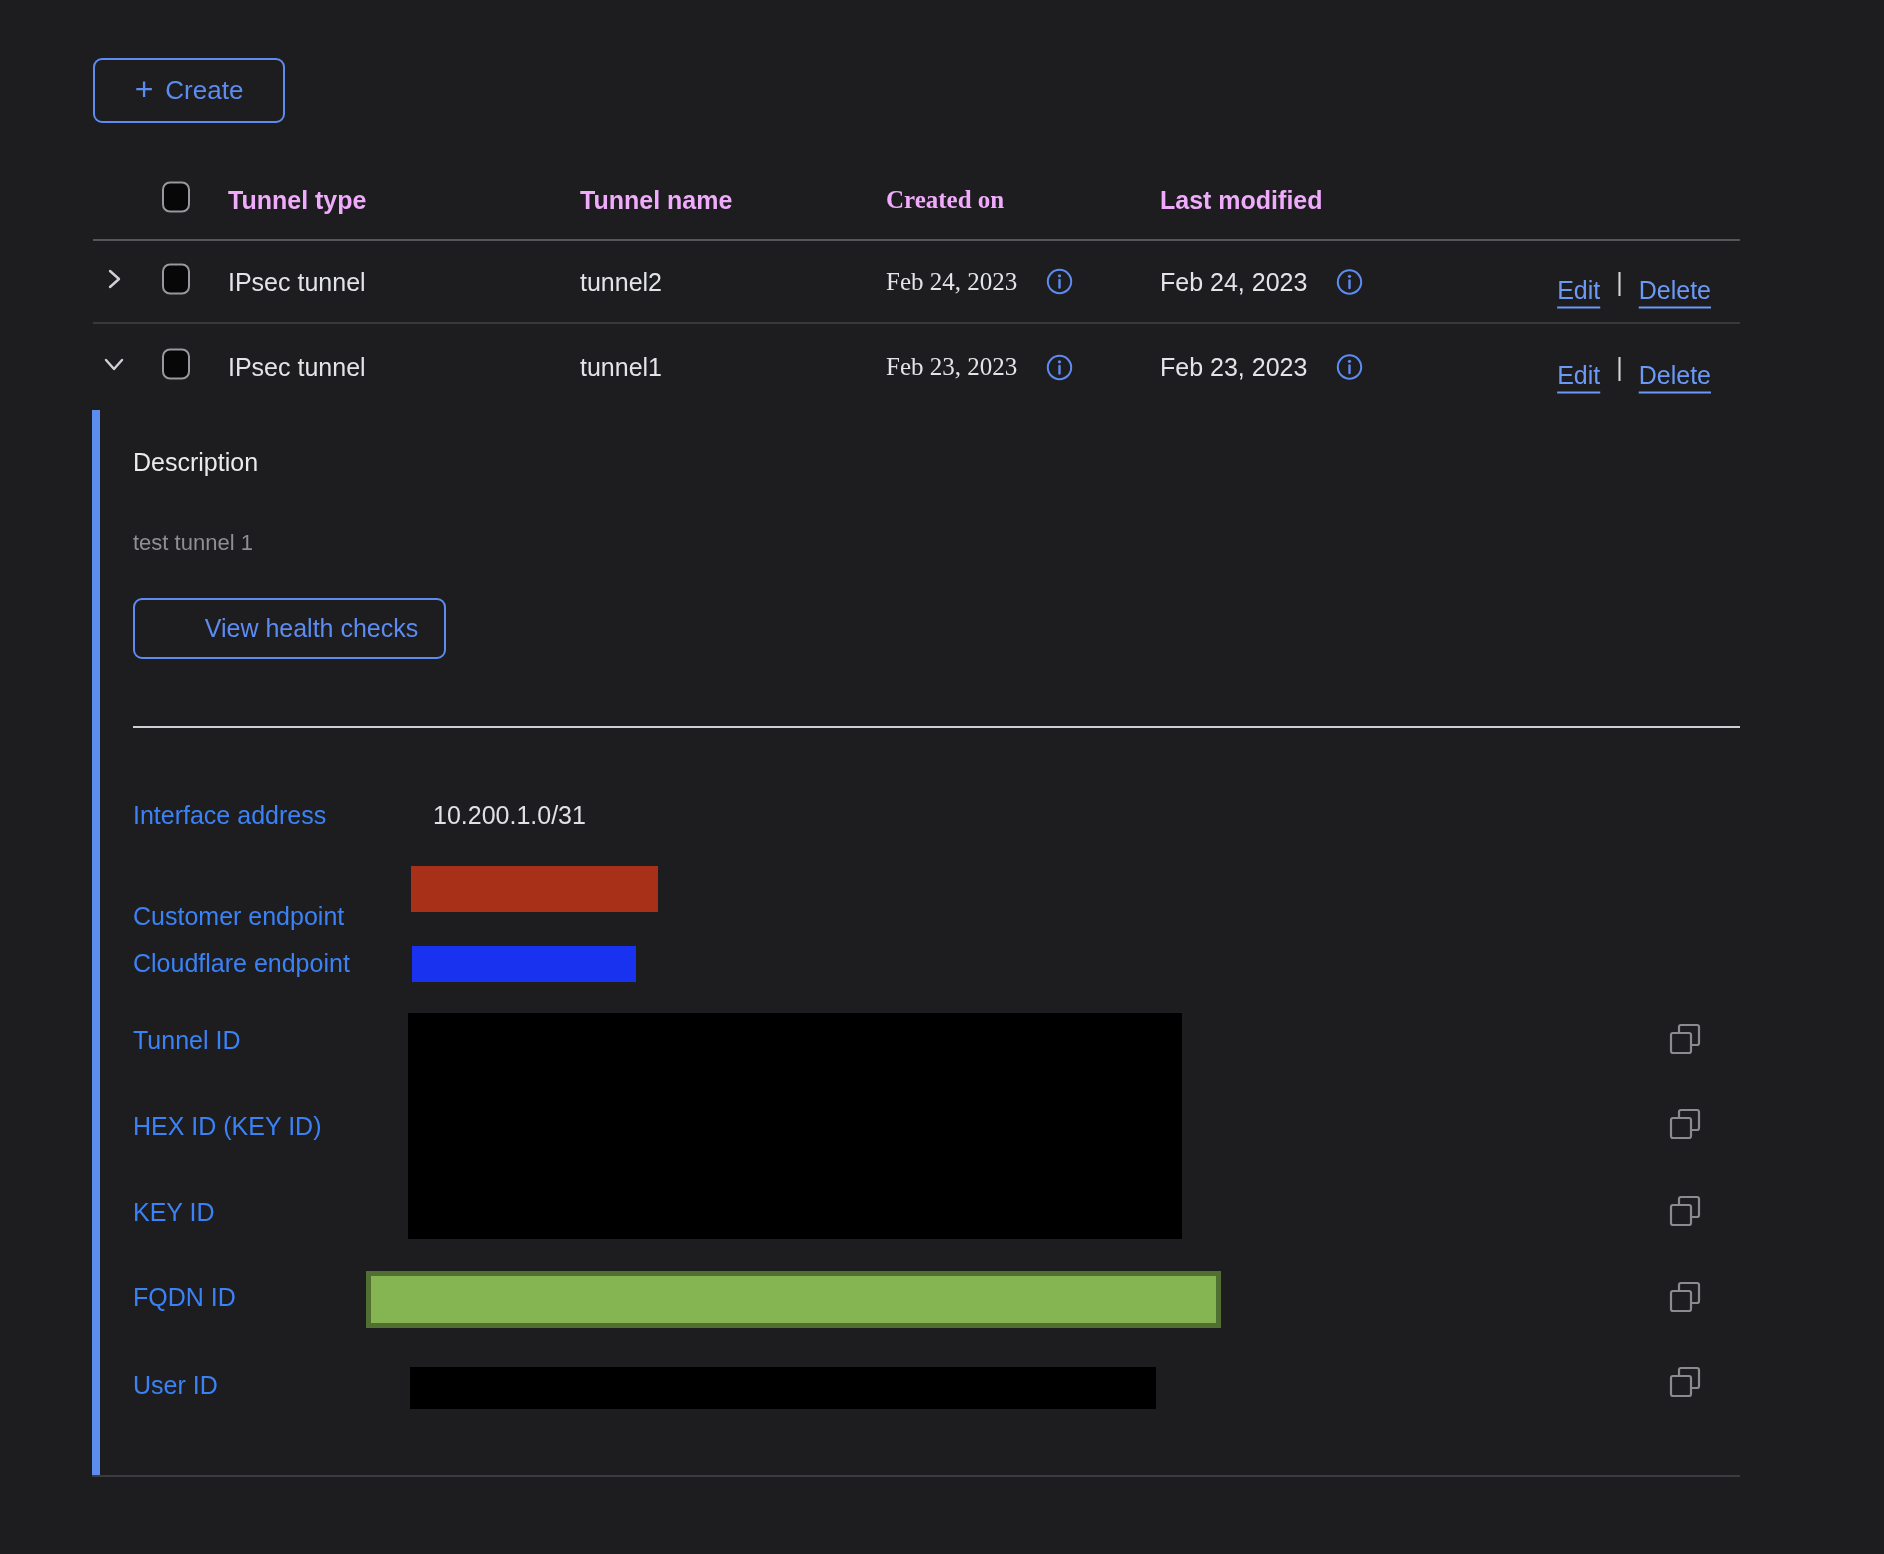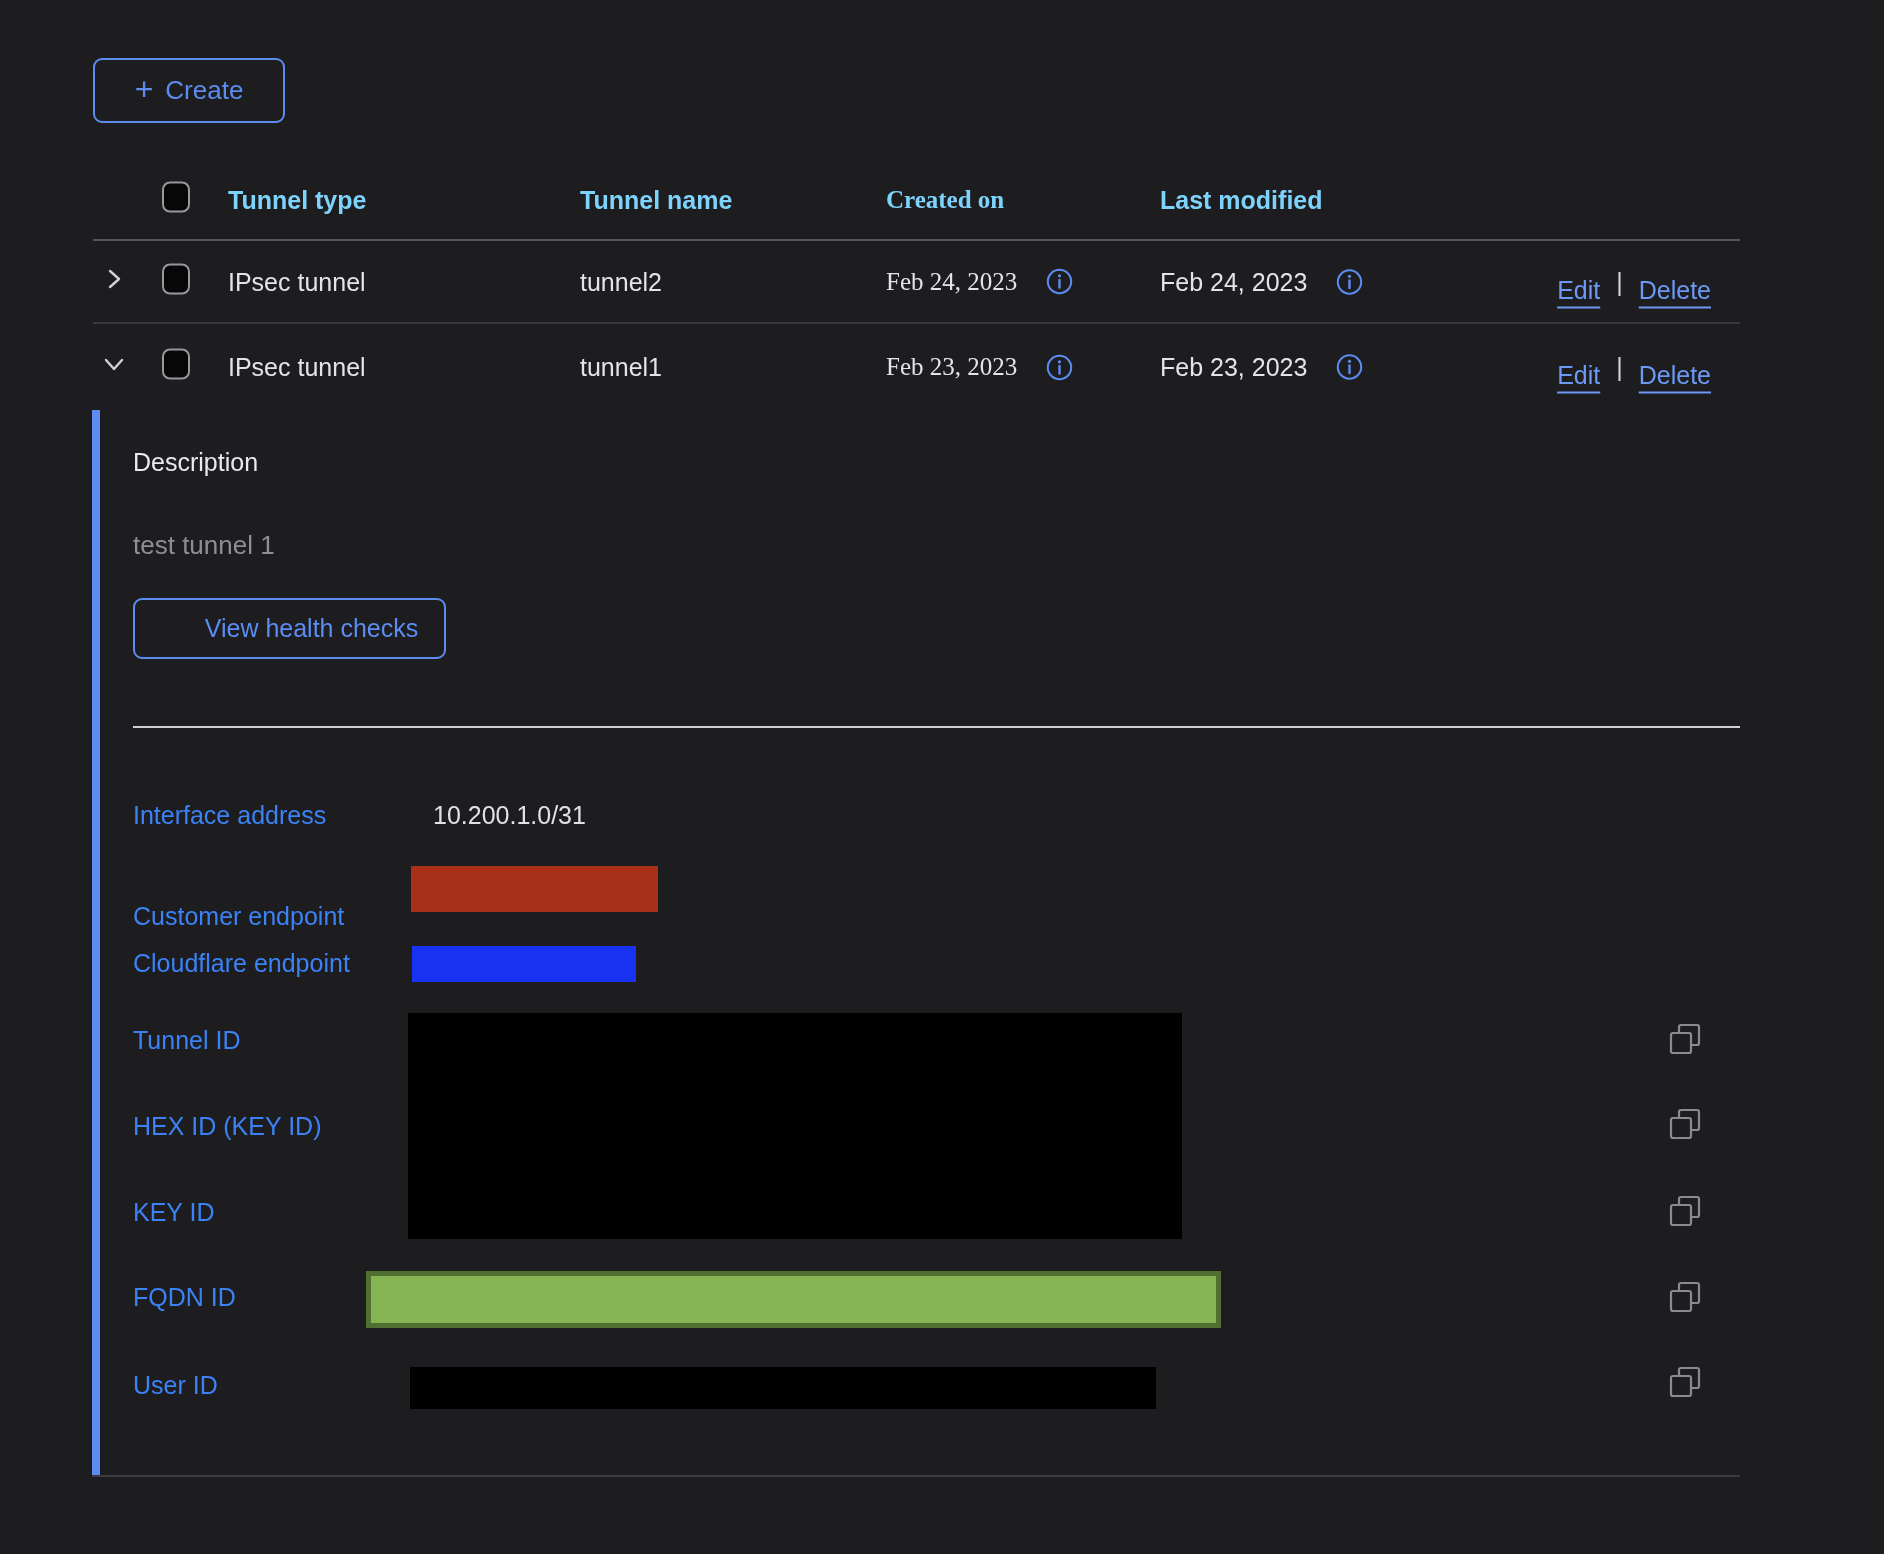--- a/index.html
+++ b/index.html
@@ -22,21 +22,21 @@
     display: flex; align-items: center; justify-content: center; gap: 12px;
     cursor: pointer;
   }
   .create-btn .plus { font-size: 32px; font-weight: 300; line-height: 1; margin-top: -3px; }
   
   .tbl-row { position: absolute; left: 93px; width: 1647px; }
   .tbl-header { top: 160px; height: 81px; border-bottom: 2px solid #55555a; }
   .row-1 { top: 241px; height: 83px; border-bottom: 2px solid #39393c; }
   .row-2 { top: 324px; height: 86px; }
   .cell { position: absolute; top: 50%; transform: translateY(-50%); font-size: 25px; color: #e2e4e8; white-space: nowrap; }
-  .hdr { font-weight: bold; color: #7dd3fc; }
+  .hdr { font-weight: bold; color: #f0abfc; }
   .col-chevron { left: 8px; }
   .col-check   { left: 69px; }
   .col-type    { left: 135px; }
   .col-name    { left: 465px; margin-left: 22px; }
   .col-created { left: 793px; font-family: Liberation Serif, serif; }
   .col-modified{ left: 1067px; }
   .checkbox {
     width: 28px; height: 31px; border: 2px solid #98989e; border-radius: 8px;
     background: #070708; display: inline-block; cursor: pointer;
   }
@@ -47,21 +47,21 @@
   .lnk {
     color: #6b99f5; text-decoration: underline;
     text-underline-offset: 8px; text-decoration-thickness: 2px; cursor: pointer; margin-top: 16px;
   }
   .pipe { color: #d3d4d8; }
   
   .panel { position: absolute; left: 92px; top: 410px; width: 1648px; height: 1067px; border-bottom: 2px solid #3c3c40; }
   .panel-bar { position: absolute; left: 0; top: 0; width: 8px; height: 100%; background: #5c8cf0; }
   .p-abs { position: absolute; white-space: nowrap; }
   .desc-label { left: 41px; top: 38px; font-size: 25px; font-weight: 500; color: #e8eaec; }
-  .desc-value { left: 41px; top: 120px; font-size: 26px; color: #8e8f95; }
+  .desc-value { left: 41px; top: 120px; font-size: 22px; color: #8e8f95; }
   .health-btn {
     position: absolute; left: 41px; top: 188px; width: 313px; height: 61px;
     border: 2px solid #5d8cf1; border-radius: 9px; background: transparent;
     color: #5d8cf1; font-size: 25px; font-family: inherit; cursor: pointer; padding-left: 44px;
   }
   .panel-divider { position: absolute; left: 41px; top: 316px; width: 1607px; height: 2px; background: #cfcfd3; }
   .f-label { left: 41px; font-size: 25px; color: #3b82f6; }
   .f-value { font-size: 25px; color: #dfe1e5; }
   .redact { position: absolute; }
   .copy-btn { position: absolute; left: 1575px; width: 36px; height: 36px; cursor: pointer; background: none; border: none; padding: 0; }

